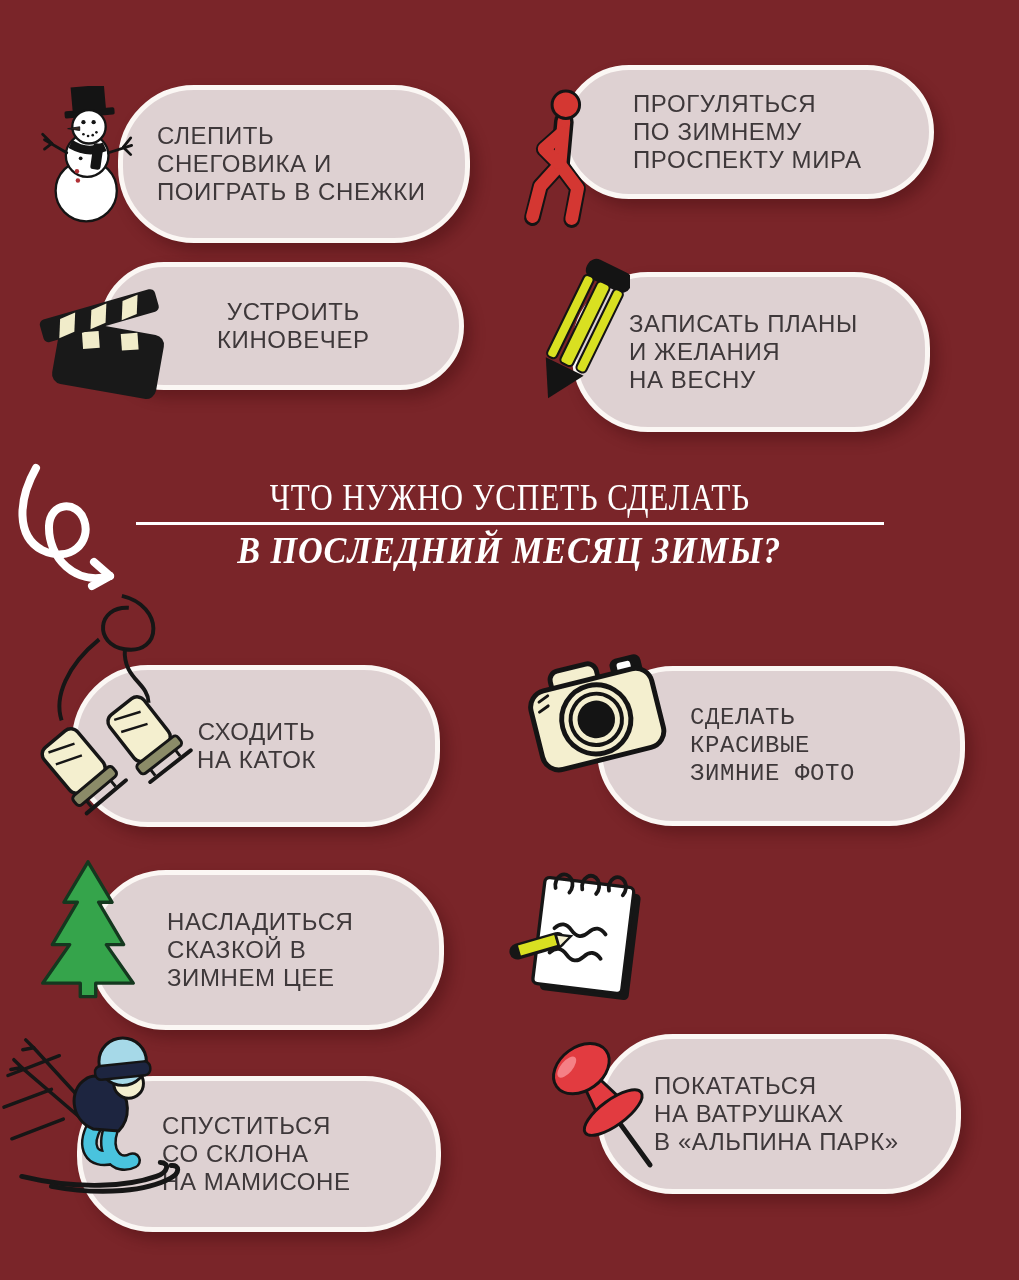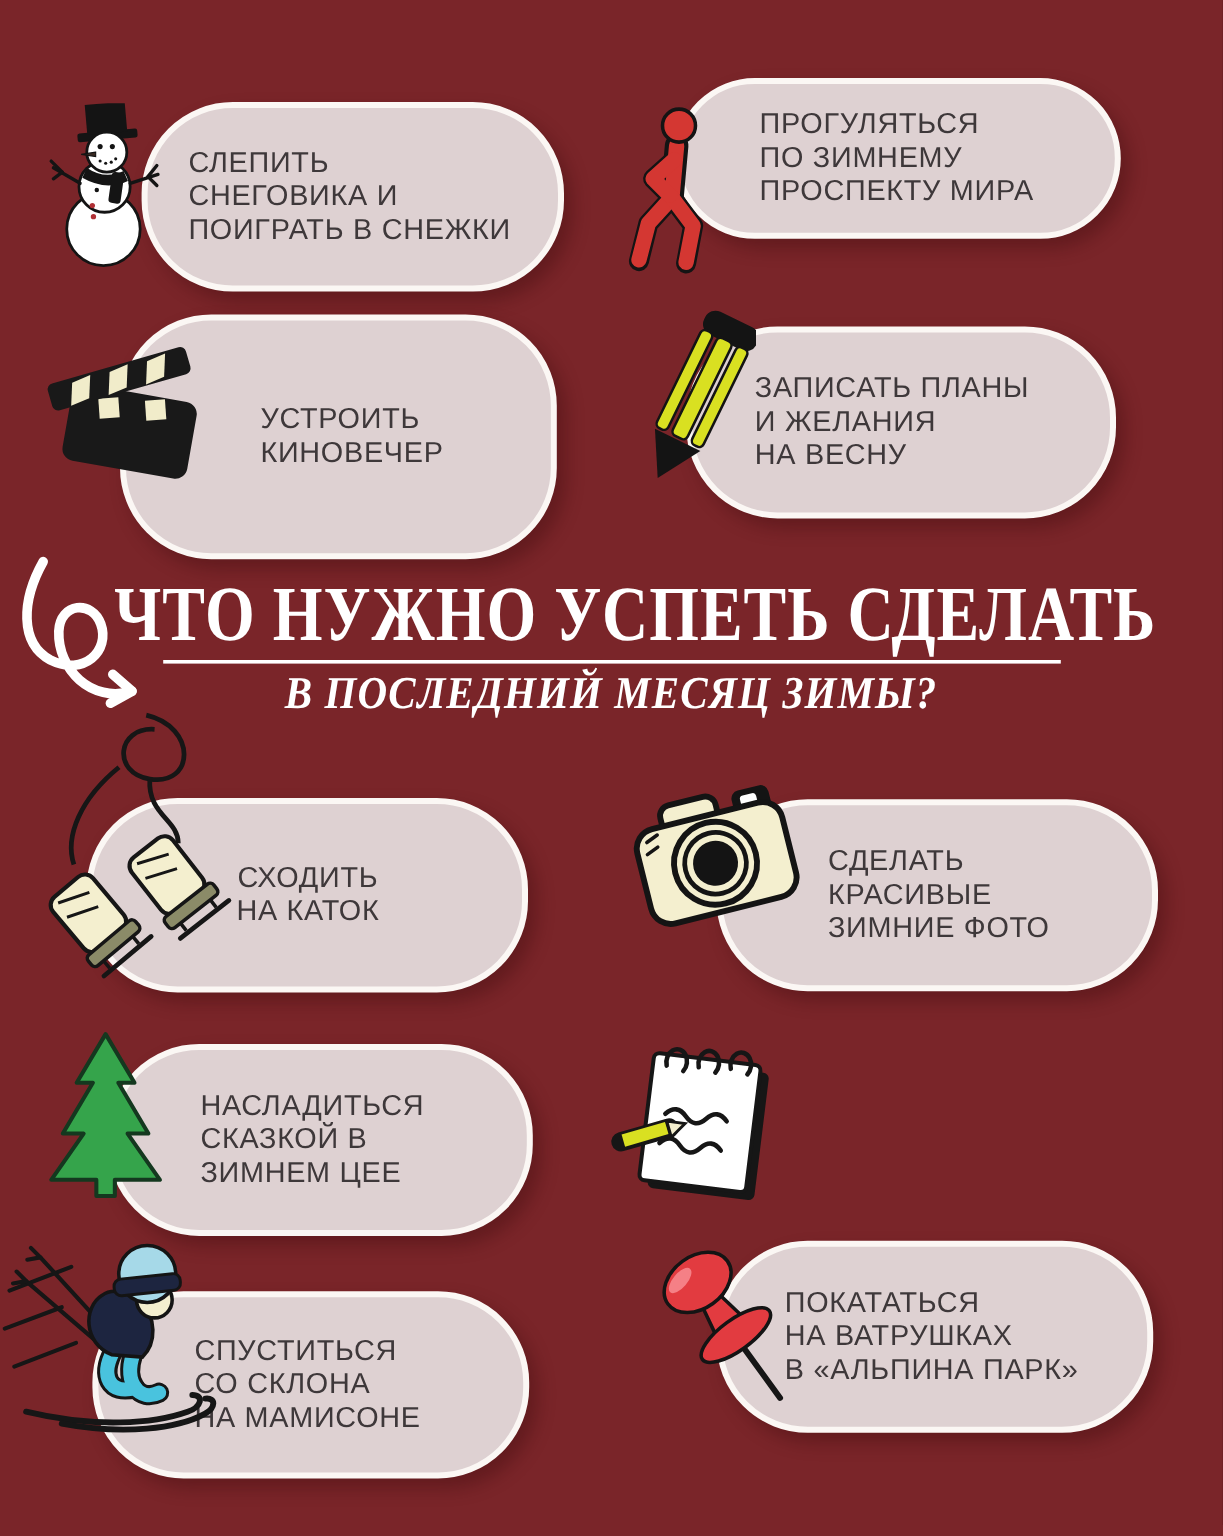--- a/index.html
+++ b/index.html
@@ -21,24 +21,24 @@
   .card-text{
     white-space:pre-line;
     color:#3e383a;
     font-size:24px;line-height:28px;
     letter-spacing:.6px;
     font-weight:500;
     text-transform:uppercase;
   }
   .c1 {left:118px;top:85px;  width:352px;height:158px;padding-left:34px;}
   .c2 {left:562px;top:65px;  width:372px;height:134px;padding-left:66px;}
-  .c3 {left:100px;top:262px; width:364px;height:204px;padding-left:112px;}
+  .c3 {left:100px;top:262px; width:364px;height:128px;padding-left:112px;text-align:center;}
   .c4 {left:572px;top:272px; width:358px;height:160px;padding-left:52px;}
   .c5 {left:72px; top:665px; width:368px;height:162px;padding-left:120px;text-align:center;}
-  .c6 {left:597px;top:666px; width:368px;height:160px;padding-left:88px;}
+  .c6 {left:597px;top:666px; width:368px;height:160px;padding-left:88px;font-family:Liberation Mono, monospace;}
   .c7 {left:90px; top:850px; width:354px;height:160px;padding-left:72px;margin-top:20px;}
   .c8 {left:610px;top:852px; width:354px;height:156px;padding-left:92px;}
   .c9 {left:77px; top:1076px;width:364px;height:156px;padding-left:80px;}
   .c10{left:597px;top:1034px;width:364px;height:160px;padding-left:52px;}
   
   .icon{position:absolute;z-index:3;}
   .i1 {left:38px; top:86px;  width:102px;}
   .i2 {left:503px;top:88px;  width:108px;}
   .i3 {left:35px; top:280px; width:142px;}
   .i4 {left:530px;top:250px; width:100px;}
@@ -46,21 +46,21 @@
   .i6 {left:518px;top:643px; width:158px;}
   .i7 {left:35px; top:856px; width:106px;}
   .i8 {left:508px;top:860px; width:162px;}
   .i9 {left:0px;  top:1028px;width:188px;}
   .i10{left:533px;top:1015px;width:138px;}
   
   .title-wrap{position:absolute;left:0;top:478px;width:1019px;text-align:center;z-index:2;}
   .title-main{
     margin:0;color:#fff;
     font-family:"Liberation Serif",serif;
-    font-weight:bold;font-size:65px;line-height:1.05;
+    font-weight:normal;font-size:38px;line-height:1.05;
     letter-spacing:1px;white-space:nowrap;
   }
   .condense{display:inline-block;transform:scaleX(.82);transform-origin:50% 50%;}
   .title-underline{
     width:748px;height:3px;background:#fff;
     margin:4px auto 6px auto;
   }
   .title-sub{
     margin:0;color:#fff;
     font-family:"Liberation Serif",serif;

